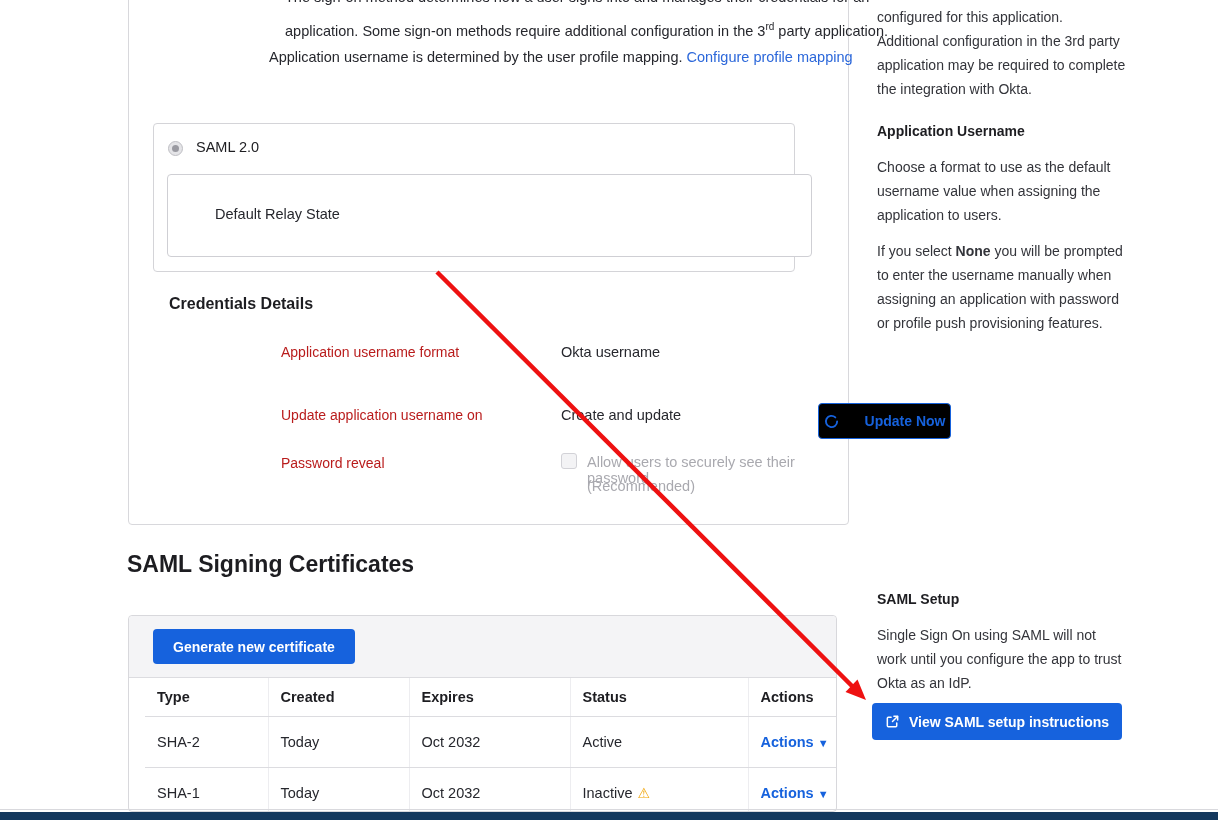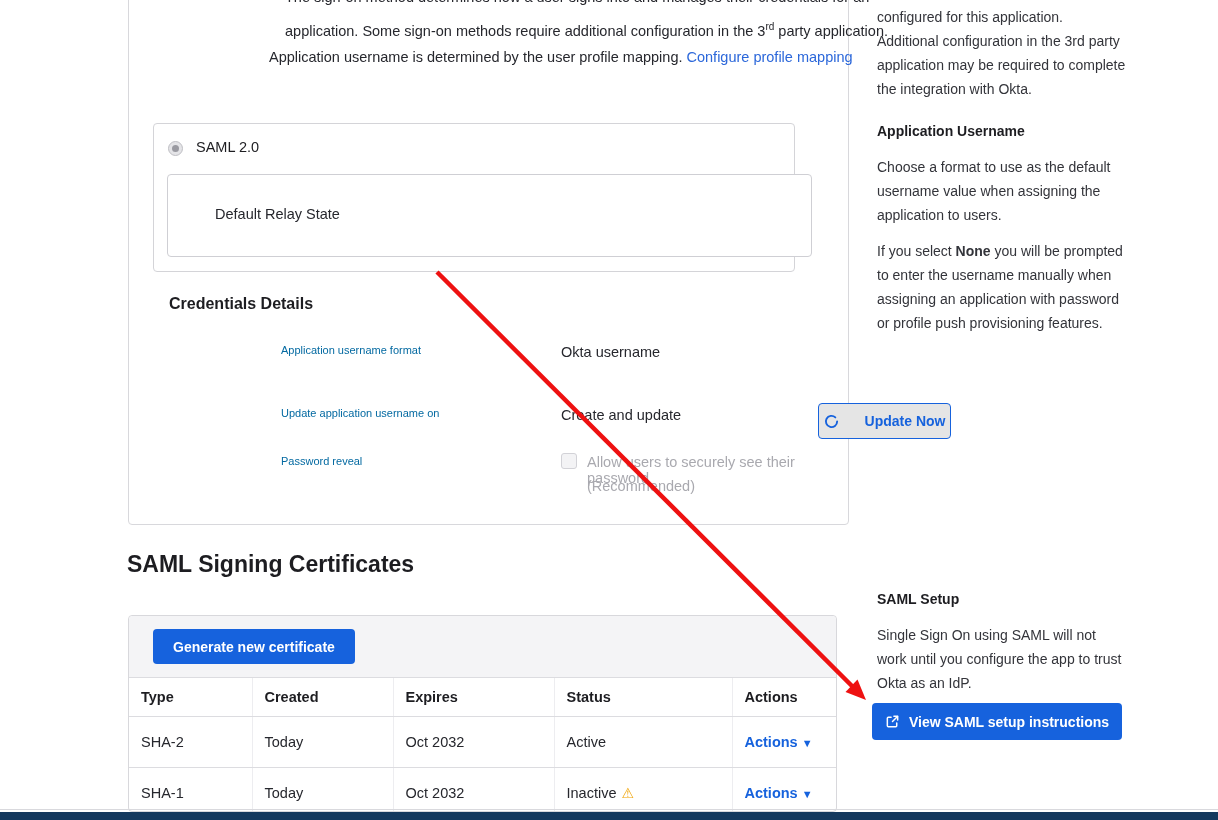--- a/index.html
+++ b/index.html
@@ -31,26 +31,26 @@
   }
   #saml-radio-label { position:absolute; left:42px; top:15px; font-size:14.5px; color:#1d1d21; }
   #relay-box {
     position:absolute; left:13px; top:50px; width:645px; height:83px;
     border:1px solid #cfcfd4; border-radius:4px; background:#fff;
   }
   #relay-label { position:absolute; left:47px; top:31px; font-size:14.5px; color:#26272d; }
 
   .h-sub { position:absolute; font-size:16px; font-weight:bold; color:#1d1d21; }
 
-  .cred-label { position:absolute; left:152px; font-size:11px; color:#0369a1; }
+  .cred-label { position:absolute; left:152px; font-size:14px; color:#b91c1c; }
   .cred-value { position:absolute; left:432px; font-size:14.5px; color:#26272d; }
 
   #update-now-btn {
     position:absolute; left:689px; top:402px; width:133px; height:36px;
-    background:#e5e5e5; border:1px solid #1662dd; border-radius:4px;
+    background:#000000; border:1px solid #1662dd; border-radius:4px;
     color:#1662dd; font-weight:bold; font-size:14px;
     display:flex; align-items:center; justify-content:center; gap:26px; cursor:pointer;
     font-family:"Liberation Sans", sans-serif;
   }
   .checkbox {
     position:absolute; left:432px; top:452px; width:16px; height:16px;
     border:1px solid #d2d2d7; border-radius:3px; background:#f3f3f5;
   }
   .muted { color:#a9a9af; }
   #pw-allow-1 { position:absolute; left:458px; top:453px; font-size:14.5px; }
@@ -62,21 +62,21 @@
   #cert-card-header {
     position:absolute; left:0; top:0; width:100%; height:62px;
     background:#f4f4f6; border-bottom:1px solid #dcdce0; border-radius:4px 4px 0 0;
   }
   #generate-btn {
     position:absolute; left:24px; top:13px; height:35px; padding:0 20px;
     background:#1662dd; border:none; border-radius:4px;
     color:#fff; font-weight:bold; font-size:14px; cursor:pointer;
     font-family:"Liberation Sans", sans-serif;
   }
-  .tbl { position:absolute; left:0; top:62px; width:721px; border-collapse:collapse; table-layout:fixed; }
+  .tbl { position:absolute; left:16px; top:62px; width:721px; border-collapse:collapse; table-layout:fixed; }
   .tbl th, .tbl td {
     text-align:left; font-size:14.5px; padding-left:12px;
     border-bottom:1px solid #dcdce0; border-left:1px solid #ededf0;
   }
   .tbl th:first-child, .tbl td:first-child { border-left:none; }
   .tbl th { height:38px; font-weight:bold; color:#1d1d21; }
   .tbl td { height:51px; color:#26272d; }
   .tbl .col-actions { text-align:left; padding-right:27px; }
   .tbl th.col-actions { text-align:left; padding-left:12px; }
   .actions-link { color:#1662dd; font-weight:bold; font-size:14.5px; text-decoration:none; cursor:pointer; white-space:nowrap; }

